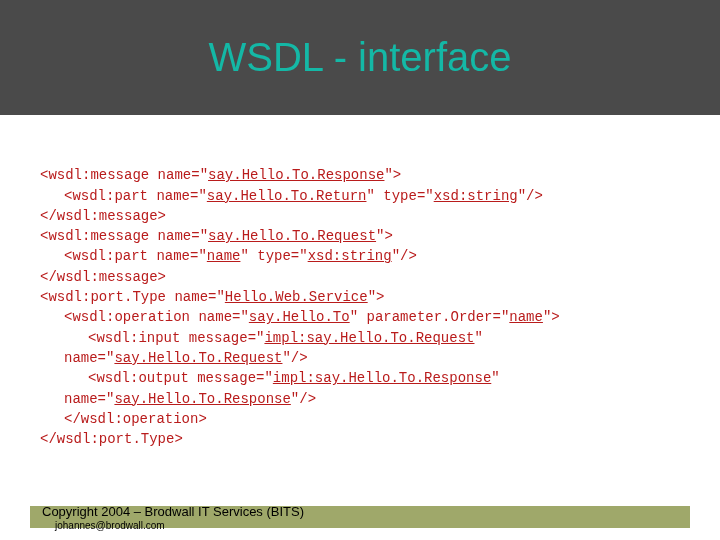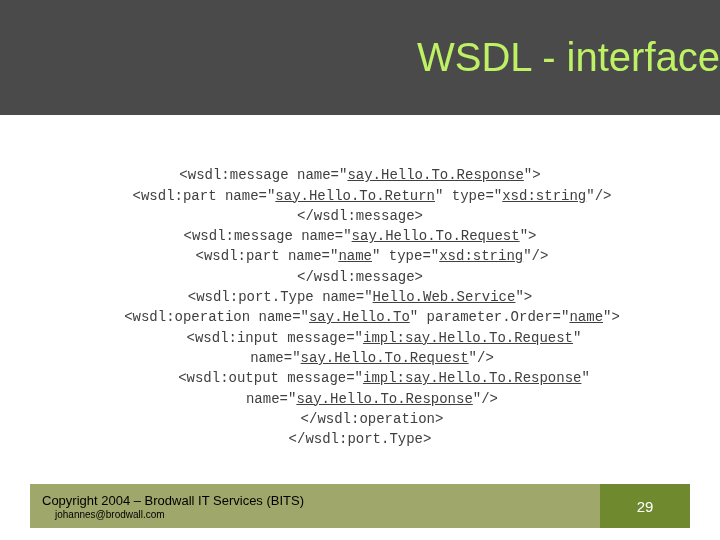--- a/index.html
+++ b/index.html
@@ -7,50 +7,49 @@
     padding: 0;
     width: 720px;
     height: 540px;
     background: #ffffff;
     font-family: Arial, Helvetica, sans-serif;
     overflow: hidden;
     position: relative;
   }
   .title-bar {
     background: #4a4a4a;
-    color: #bef264;
+    color: #14b8a6;
     height: 115px;
     display: flex;
     align-items: center;
-    justify-content: flex-end;
+    justify-content: center;
     font-size: 40px;
     font-weight: normal;
   }
   .content {
     padding: 30px 40px 10px 40px;
   }
   .code {
     font-family: "Courier New", Courier, monospace;
     font-size: 14px;
     line-height: 1.45;
-    color: #404040;
+    color: #b91c1c;
     white-space: pre;
-    text-align: center;
   }
   .code .u {
     text-decoration: underline;
   }
   .code .indent1 { padding-left: 24px; display: inline-block; }
   .code .indent2 { padding-left: 48px; display: inline-block; }
   .footer {
     position: absolute;
     bottom: 12px;
     left: 30px;
     right: 30px;
-    height: 44px;
+    height: 22px;
     display: flex;
     align-items: stretch;
   }
   .footer-left {
     background: #9fa86a;
     flex: 1;
     color: #000;
     padding: 4px 12px 2px 12px;
     display: flex;
     flex-direction: column;
@@ -99,14 +98,13 @@
 <span class="indent1">&lt;/wsdl:operation&gt;</span>
 <span>&lt;/wsdl:port.Type&gt;</span>
   </div>
 </div>
 
 <div class="footer">
   <div class="footer-left">
     <div class="copy">Copyright 2004 – Brodwall IT Services (BITS)</div>
     <div class="email">johannes@brodwall.com</div>
   </div>
-  <div class="footer-right">29</div>
 </div>
 
 </body></html>

